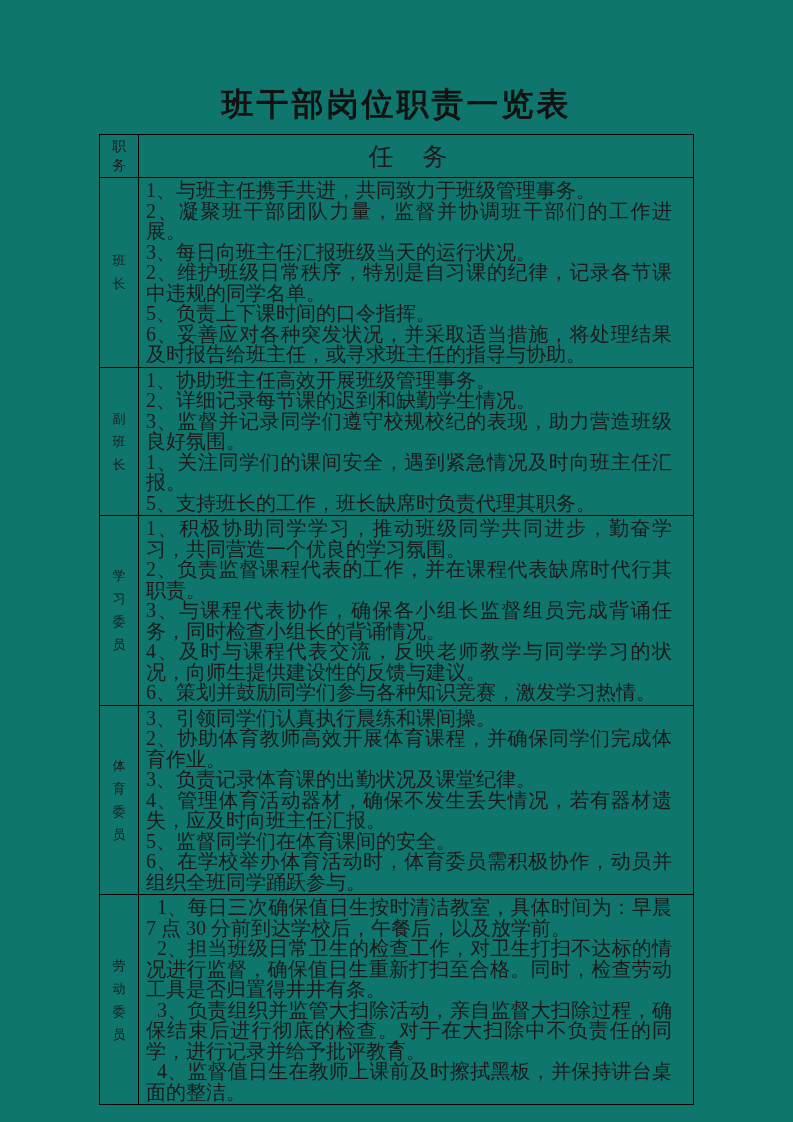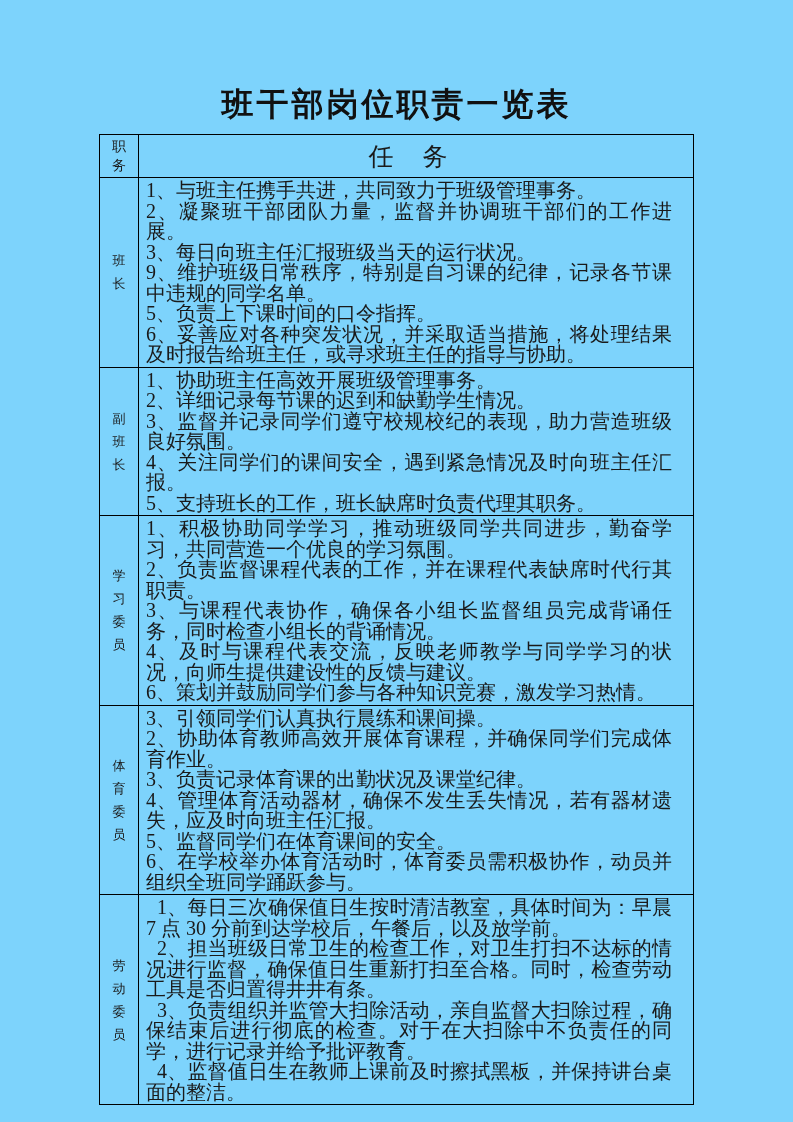--- a/index.html
+++ b/index.html
@@ -2,21 +2,21 @@
 <html><head>
 <meta charset="utf-8">
 <style>
   * { margin: 0; padding: 0; box-sizing: border-box; }
   html, body { background: #ffffff; }
   .page {
     position: relative;
     width: 793px;
     height: 1122px;
     margin: 0 auto;
-    background: #7dd3fc;
+    background: #0f766e;
     color: #000000;
     font-family: "Liberation Serif", "DejaVu Serif", serif;
     padding-top: 86px;
     overflow: hidden;
   }
   .title {
     text-align: center;
     font-size: 32px;
     font-weight: bold;
     letter-spacing: 3px;
@@ -95,35 +95,35 @@
     </tr>
 
     <tr class="r0">
       <td class="role-col">
         <div class="vert">班长</div>
       </td>
       <td class="task-col">
         <p class="task">1、与班主任携手共进，共同致力于班级管理事务。</p>
         <p class="task">2、凝聚班干部团队力量，监督并协调班干部们的工作进展。</p>
         <p class="task">3、每日向班主任汇报班级当天的运行状况。</p>
-        <p class="task">9、维护班级日常秩序，特别是自习课的纪律，记录各节课中违规的同学名单。</p>
+        <p class="task">2、维护班级日常秩序，特别是自习课的纪律，记录各节课中违规的同学名单。</p>
         <p class="task">5、负责上下课时间的口令指挥。</p>
         <p class="task">6、妥善应对各种突发状况，并采取适当措施，将处理结果及时报告给班主任，或寻求班主任的指导与协助。</p>
       </td>
     </tr>
 
     <tr class="r1">
       <td class="role-col">
         <div class="vert">副班长</div>
       </td>
       <td class="task-col">
         <p class="task">1、协助班主任高效开展班级管理事务。</p>
         <p class="task">2、详细记录每节课的迟到和缺勤学生情况。</p>
         <p class="task">3、监督并记录同学们遵守校规校纪的表现，助力营造班级良好氛围。</p>
-        <p class="task">4、关注同学们的课间安全，遇到紧急情况及时向班主任汇报。</p>
+        <p class="task">1、关注同学们的课间安全，遇到紧急情况及时向班主任汇报。</p>
         <p class="task">5、支持班长的工作，班长缺席时负责代理其职务。</p>
       </td>
     </tr>
 
     <tr class="r2">
       <td class="role-col">
         <div class="vert">学习委员</div>
       </td>
       <td class="task-col">
         <p class="task">1、积极协助同学学习，推动班级同学共同进步，勤奋学习，共同营造一个优良的学习氛围。</p>

